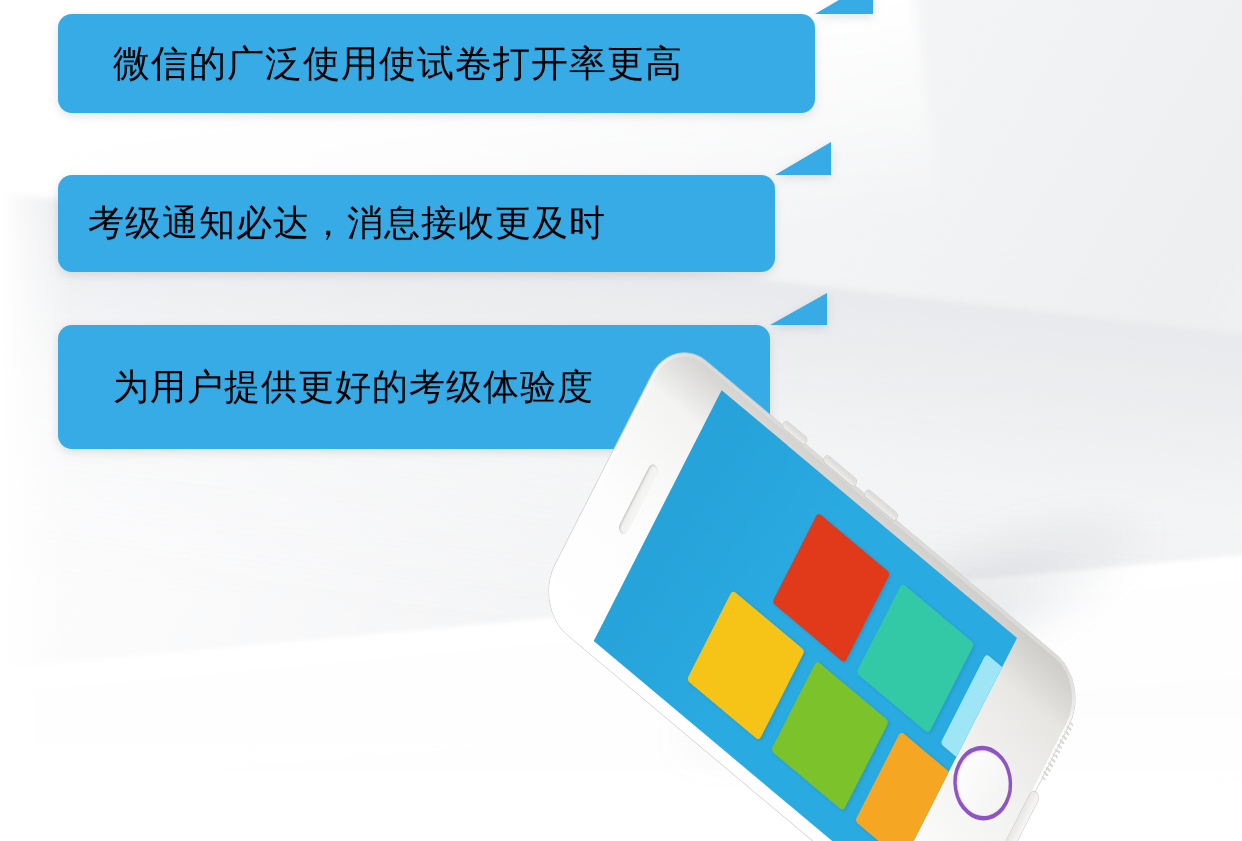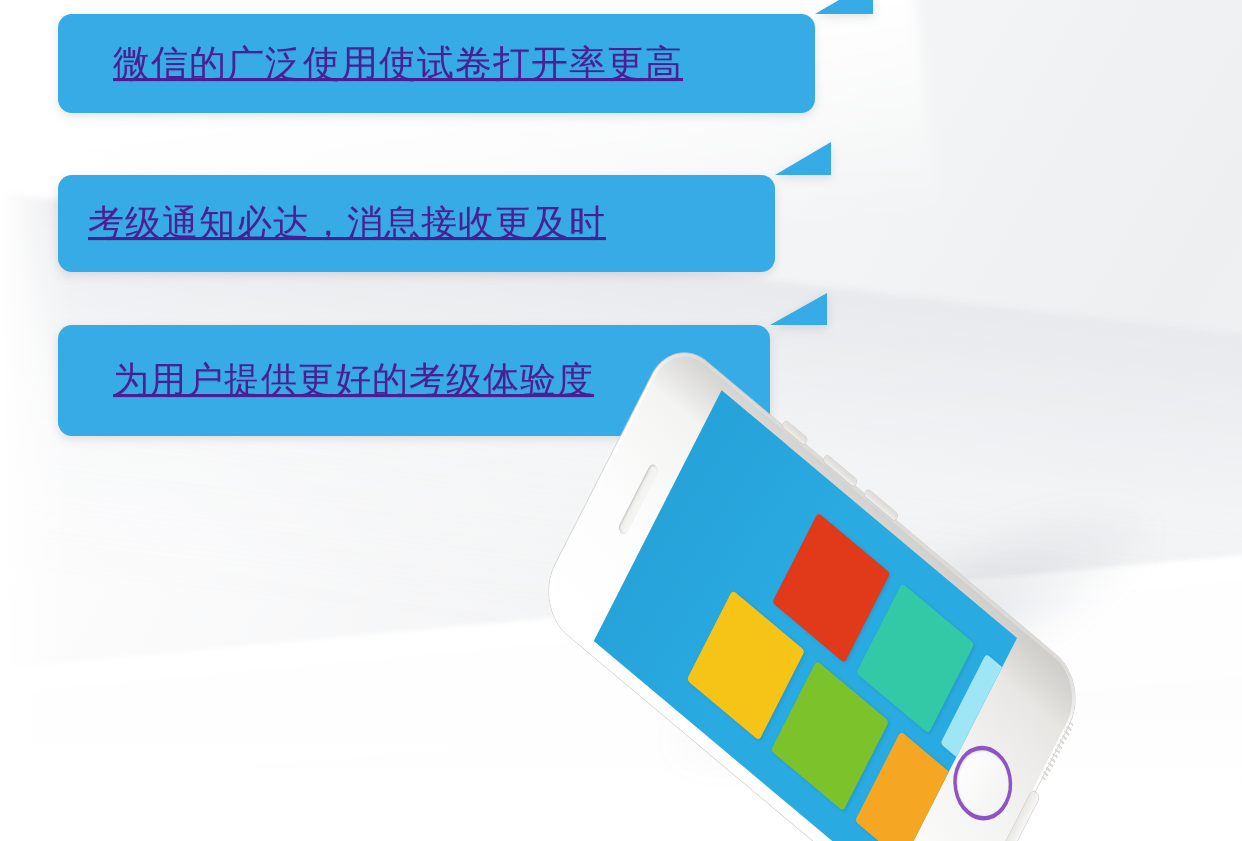--- a/index.html
+++ b/index.html
@@ -73,25 +73,24 @@
     background: linear-gradient(90deg, #ffffff 0%, rgba(255,255,255,0) 100%);
   }
 
   
   .bubble {
     position: absolute;
     display: flex;
     align-items: center;
     box-sizing: border-box;
     border-radius: 14px;
-    color: #4c1d95;
+    color: #000000;
     letter-spacing: 1px;
     text-shadow: 0 1px 1px rgba(0,0,0,0.07);
     filter: drop-shadow(0 3px 5px rgba(90,100,110,0.18));
-    text-decoration: underline;
   }
   .bubble-label {
     white-space: nowrap;
     font-weight: 500;
   }
   .bubble-tail {
     position: absolute;
     width: 0;
     height: 0;
     border-style: solid;
@@ -126,21 +125,21 @@
     top: -33px;
     right: -56px;
     border-width: 0 0 33px 56px;
     border-color: transparent transparent #36abe6 transparent;
   }
 
   #bubble-3 {
     left: 58px;
     top: 325px;
     width: 712px;
-    height: 111px;
+    height: 124px;
     background: #36abe6;
     padding-left: 55px;
     font-size: 36px;
   }
   #bubble-3 .bubble-tail {
     top: -32px;
     right: -57px;
     border-width: 0 0 32px 57px;
     border-color: transparent transparent #36abe6 transparent;
   }

